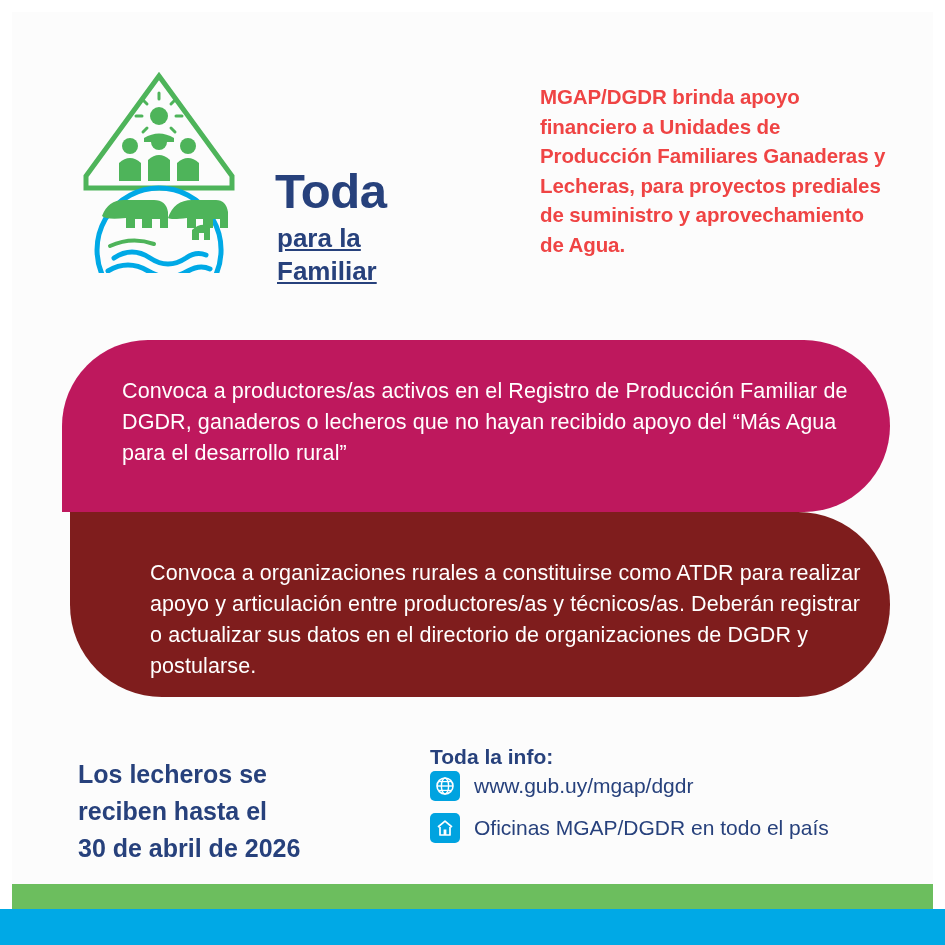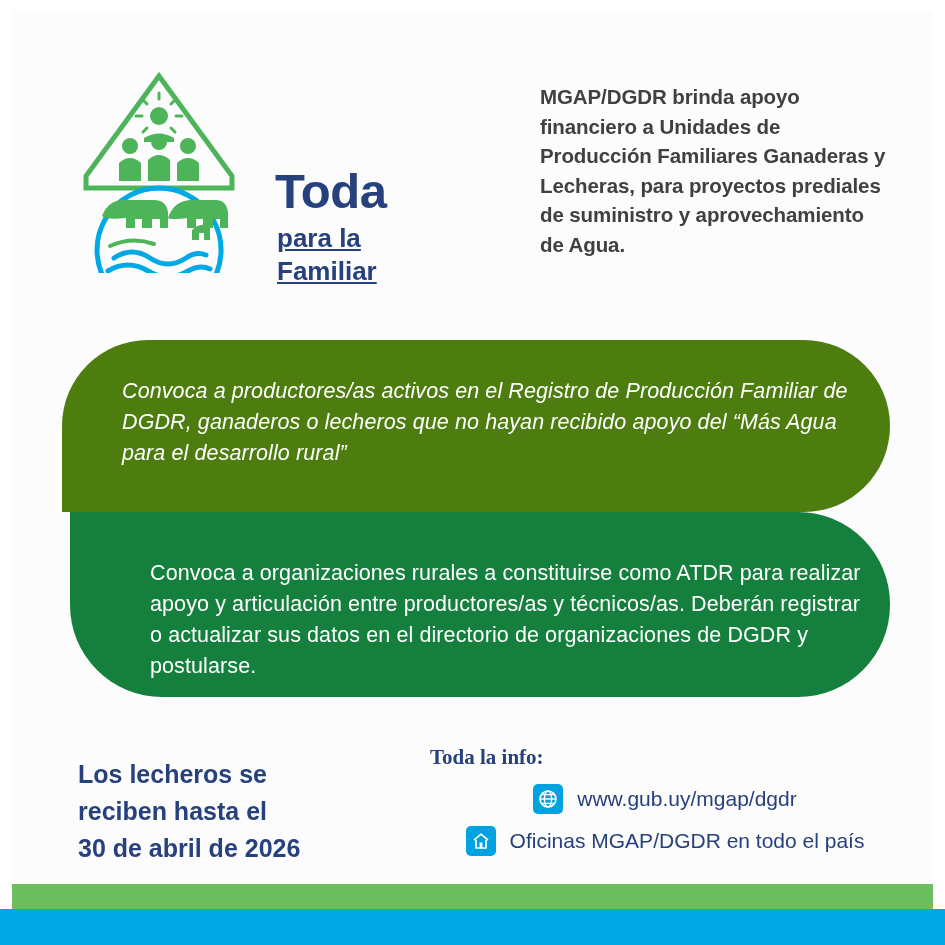--- a/index.html
+++ b/index.html
@@ -69,58 +69,57 @@
     font-weight: bold;
     line-height: 33px;
     width: 280px;
     text-decoration: underline;
   }
   .header-text {
     position: absolute;
     left: 480px;
     top: 20px;
     width: 350px;
-    color: #404040;
+    color: #ef4444;
     font-size: 20.5px;
     font-weight: bold;
     line-height: 29.5px;
     letter-spacing: -0.1px;
   }
 
   
   .callout-green {
     position: absolute;
     left: 62px;
     top: 340px;
     width: 828px;
     height: 172px;
-    background: #4d7c0f;
+    background: #be185d;
     border-radius: 86px 86px 86px 0px;
     box-sizing: border-box;
-    font-style: italic;
   }
   .callout-green .txt {
     position: absolute;
     left: 60px;
     top: 36px;
     width: 740px;
     color: #ffffff;
     font-size: 21.5px;
     line-height: 31px;
     letter-spacing: 0.1px;
   }
 
   
   .callout-blue {
     position: absolute;
     left: 70px;
     top: 512px;
     width: 820px;
     height: 185px;
-    background: #15803d;
+    background: #7f1d1d;
     border-radius: 0px 92px 92px 92px;
     box-sizing: border-box;
   }
   .callout-blue .txt {
     position: absolute;
     left: 80px;
     top: 46px;
     width: 720px;
     color: #ffffff;
     font-size: 21.5px;
@@ -142,28 +141,26 @@
   .info-block {
     position: absolute;
     left: 430px;
     top: 745px;
     width: 470px;
   }
   .info-title {
     color: #27417c;
     font-size: 21px;
     font-weight: bold;
-    margin-bottom: 14px;
-    font-family: Liberation Serif, serif;
+    margin-bottom: 2px;
   }
   .info-row {
     display: flex;
     align-items: center;
     margin-bottom: 12px;
-    justify-content: center;
   }
   .info-row .ico {
     width: 30px;
     height: 30px;
     border-radius: 5px;
     background: #00a3e0;
     margin-right: 14px;
     flex: 0 0 auto;
     display: flex;
     align-items: center;

